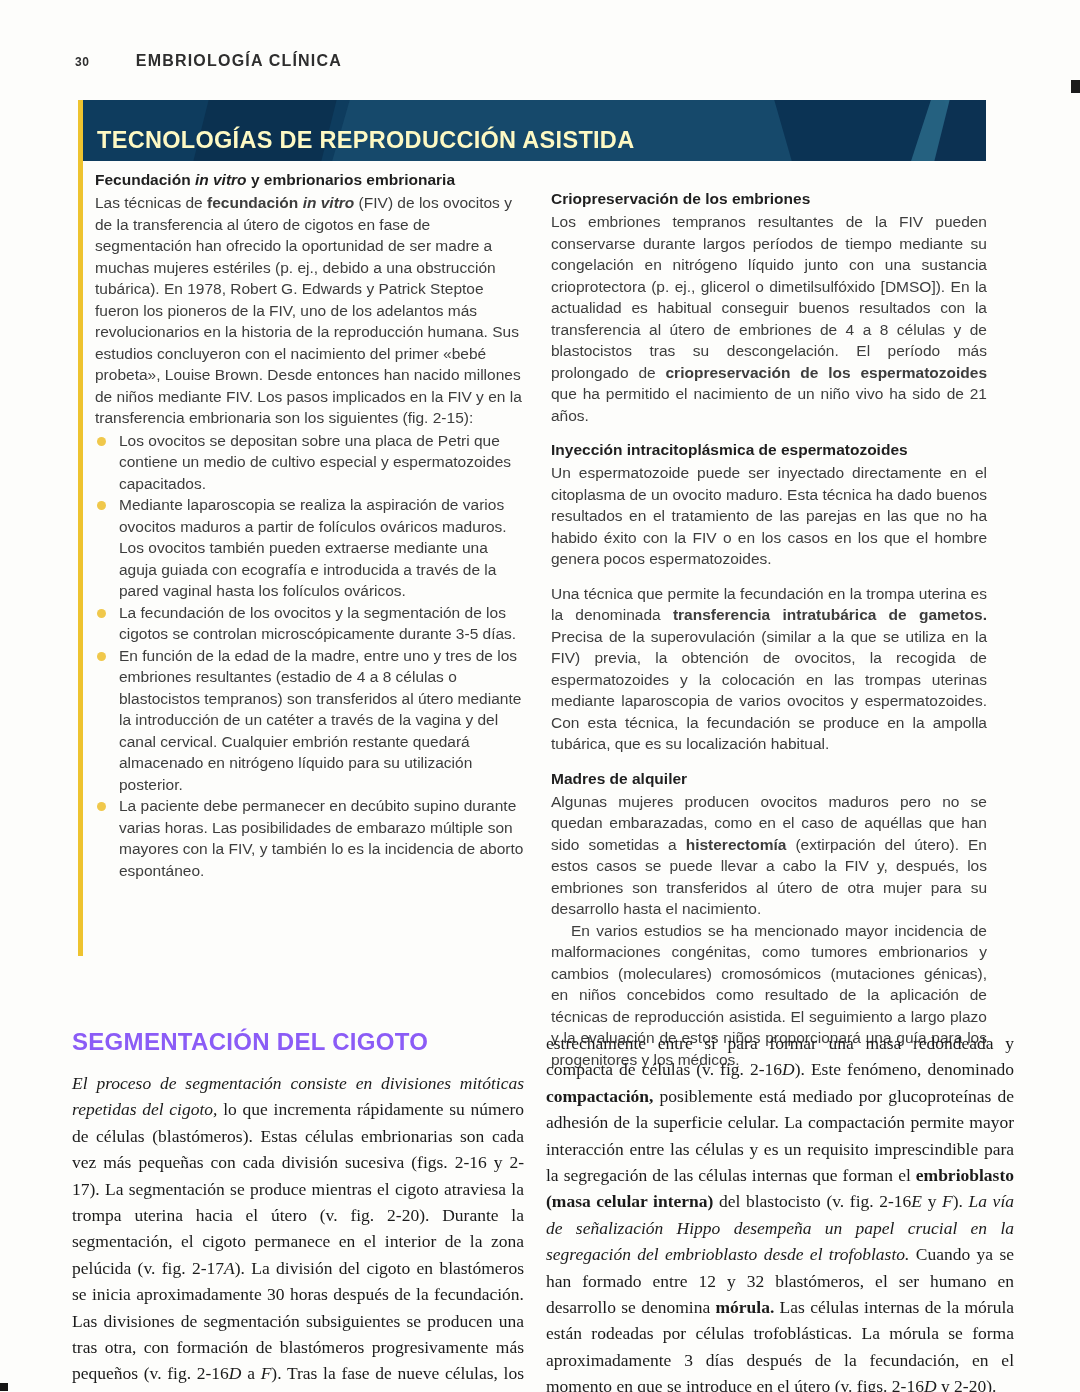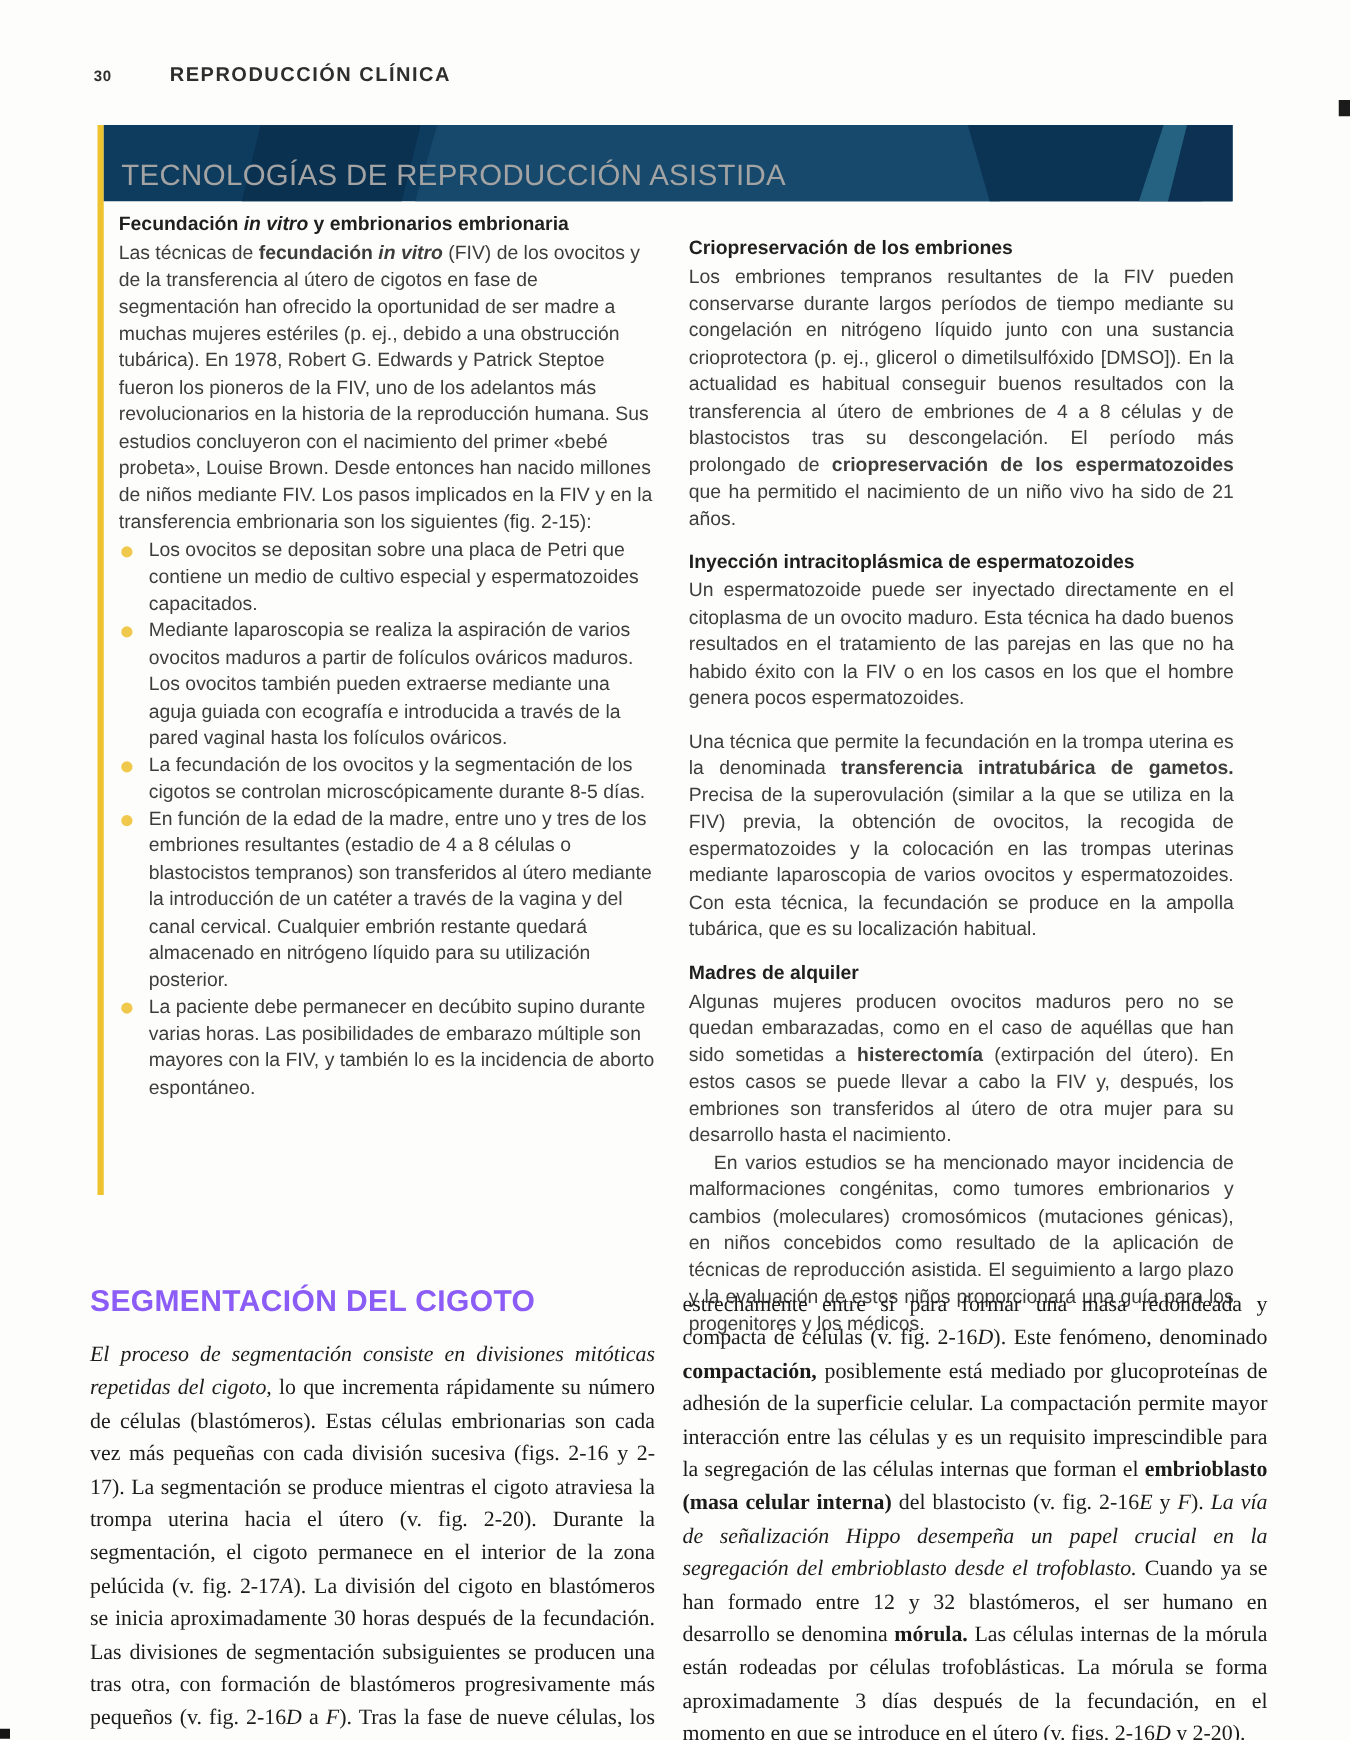--- a/index.html
+++ b/index.html
@@ -18,22 +18,22 @@
   .accent-rule { position:absolute; left:78px; top:100px; width:5px; height:856px; background:#eec32f; }
 
   
   .banner { position:absolute; left:83px; top:100px; width:903px; height:61px; background:#0e3c5e; overflow:hidden; }
   .banner .shade { position:absolute; top:-10px; bottom:-10px; }
   .banner .s1 { left:118px; width:128px; background:#0b3150; transform:skewX(-14deg); }
   .banner .s2 { left:258px; width:468px; background:#16496b; transform:skewX(-16deg); }
   .banner .s3 { left:700px; width:170px; background:#0b3354; transform:skewX(16deg); }
   .banner .s4 { left:838px; width:96px; background:#2a6a88; transform:skewX(-18deg); opacity:0.85; }
   .banner .s5 { right:-14px; width:58px; background:#0c3152; transform:skewX(-14deg); }
-  .banner h2 { position:absolute; left:14px; bottom:7px; margin:0; color:#a3a3a3;
-    font-size:23.5px; font-weight:400; letter-spacing:0.3px; }
+  .banner h2 { position:absolute; left:14px; bottom:7px; margin:0; color:#fef9c3;
+    font-size:23.5px; font-weight:700; letter-spacing:0.3px; }
 
   
   .box-col { color:#3d3d3d; font-size:15.5px; line-height:21.5px; }
   .box-left  { position:absolute; left:95px;  top:169px; width:433px; text-align:left; }
   .box-right { position:absolute; left:551px; top:169px; width:436px; text-align:justify;margin-top:19px; }
   .box-col h3, .box-col h4 { margin:0 0 2px 0; font-size:15.5px; line-height:21px; color:#1f1f1f; font-weight:700; text-align:left; }
   .box-col p { margin:0; }
   .box-right .sec { margin-bottom:13px; }
   .box-right .sec:last-child { margin-bottom:0; }
   .box-right p.indent { text-indent:20px; }
@@ -58,41 +58,41 @@
 
   b,.rb { font-weight:700; } i,.ri { font-style:italic; }
 </style>
 </head>
 <body>
 
 <div class="page">
 
   <div class="runhead">
     <span class="pnum">30</span>
-    <span class="rtitle">REPRODUCCIÓN CLÍNICA</span>
+    <span class="rtitle">EMBRIOLOGÍA CLÍNICA</span>
   </div>
 
   <div class="accent-rule"></div>
 
   <div class="banner">
     <div class="shade s1"></div>
     <div class="shade s2"></div>
     <div class="shade s3"></div>
     <div class="shade s4"></div>
     <div class="shade s5"></div>
     <h2>TECNOLOGÍAS DE REPRODUCCIÓN ASISTIDA</h2>
   </div>
 
   <div class="box-col box-left">
     <h3><span class="rb">Fecundación </span><span class="rb ri">in vitro</span><span class="rb"> y embrionarios embrionaria</span></h3>
     <p><span>Las técnicas de </span><span class="rb">fecundación </span><span class="rb ri">in vitro</span><span> (FIV) de los ovocitos y de la transferencia al útero de cigotos en fase de segmentación han ofrecido la oportunidad de ser madre a muchas mujeres estériles (p. ej., debido a una obstrucción tubárica). En 1978, Robert G. Edwards y Patrick Steptoe fueron los pioneros de la FIV, uno de los adelantos más revolucionarios en la historia de la reproducción humana. Sus estudios concluyeron con el nacimiento del primer «bebé probeta», Louise Brown. Desde entonces han nacido millones de niños mediante FIV. Los pasos implicados en la FIV y en la transferencia embrionaria son los siguientes (fig. 2-15):</span></p>
     <ul class="steps" id="fiv-steps">
         <li><span class="dot"></span><span><span>Los ovocitos se depositan sobre una placa de Petri que contiene un medio de cultivo especial y espermatozoides capacitados.</span></span></li>
         <li><span class="dot"></span><span><span>Mediante laparoscopia se realiza la aspiración de varios ovocitos maduros a partir de folículos ováricos maduros. Los ovocitos también pueden extraerse mediante una aguja guiada con ecografía e introducida a través de la pared vaginal hasta los folículos ováricos.</span></span></li>
-        <li><span class="dot"></span><span><span>La fecundación de los ovocitos y la segmentación de los cigotos se controlan microscópicamente durante 8-5 días.</span></span></li>
+        <li><span class="dot"></span><span><span>La fecundación de los ovocitos y la segmentación de los cigotos se controlan microscópicamente durante 3-5 días.</span></span></li>
         <li><span class="dot"></span><span><span>En función de la edad de la madre, entre uno y tres de los embriones resultantes (estadio de 4 a 8 células o blastocistos tempranos) son transferidos al útero mediante la introducción de un catéter a través de la vagina y del canal cervical. Cualquier embrión restante quedará almacenado en nitrógeno líquido para su utilización posterior.</span></span></li>
         <li><span class="dot"></span><span><span>La paciente debe permanecer en decúbito supino durante varias horas. Las posibilidades de embarazo múltiple son mayores con la FIV, y también lo es la incidencia de aborto espontáneo.</span></span></li>
       </ul>
   </div>
 
   <div class="box-col box-right" id="box-right">
       <div class="sec">
         <h4><span class="rb">Criopreservación de los embriones</span></h4>
         <p><span>Los embriones tempranos resultantes de la FIV pueden conservarse durante largos períodos de tiempo mediante su congelación en nitrógeno líquido junto con una sustancia crioprotectora (p. ej., glicerol o dimetilsulfóxido [DMSO]). En la actualidad es habitual conseguir buenos resultados con la transferencia al útero de embriones de 4 a 8 células y de blastocistos tras su descongelación. El período más prolongado de </span><span class="rb">criopreservación de los espermatozoides</span><span> que ha permitido el nacimiento de un niño vivo ha sido de 21 años.</span></p>
       </div>

